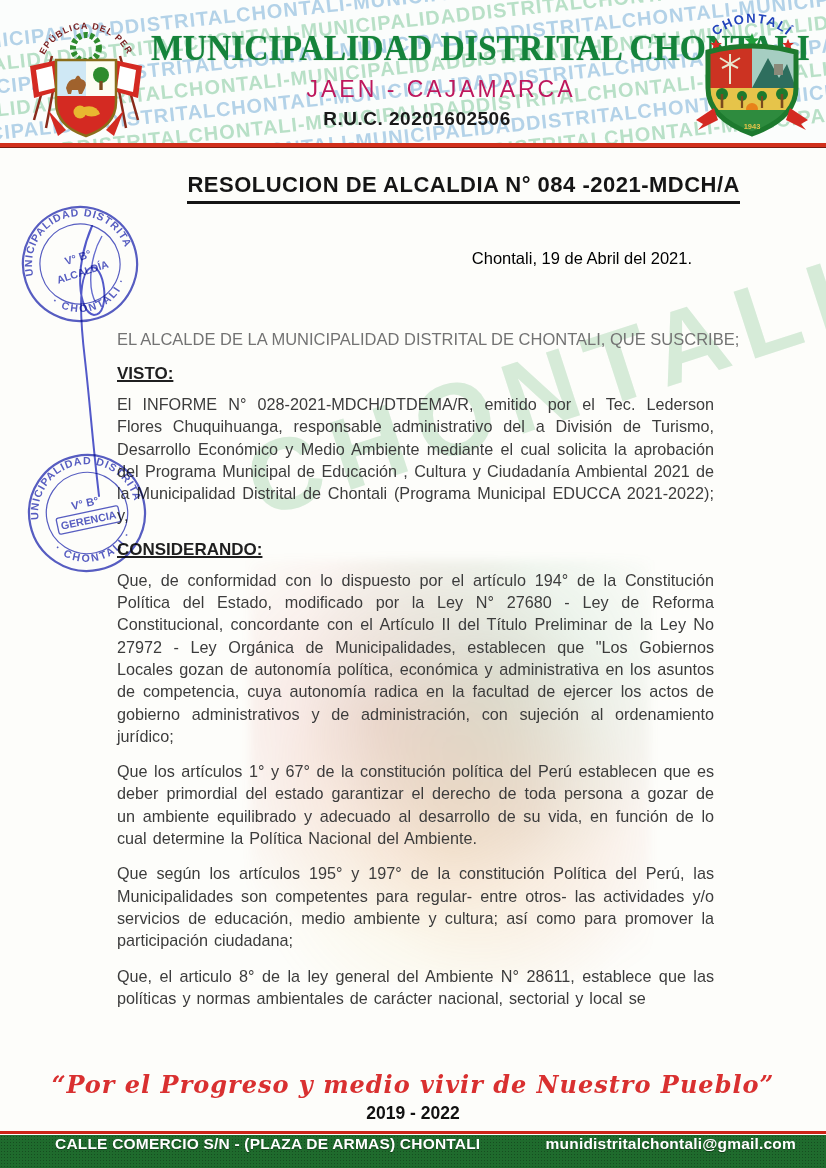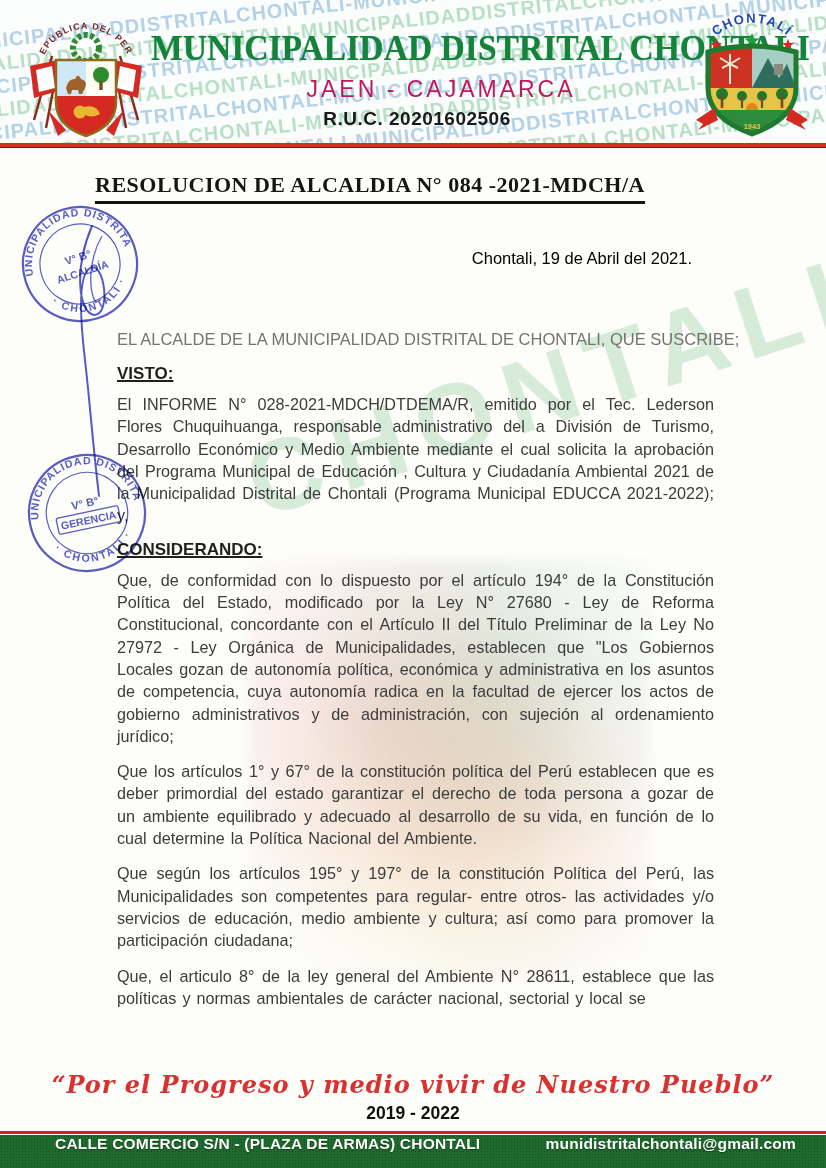--- a/index.html
+++ b/index.html
@@ -32,21 +32,21 @@
     font-weight:normal;font-size:23px;color:#be185d;letter-spacing:3px;white-space:nowrap;padding-left:28px;
   }
   .head-ruc{
     position:absolute;left:144px;top:108px;width:546px;text-align:center;
     font-weight:bold;font-size:19px;color:#1a1a1a;letter-spacing:.5px;
   }
   .emblem-left{position:absolute;left:22px;top:10px;}
   .emblem-right{position:absolute;left:686px;top:8px;}
   .sep-line{position:absolute;left:0;top:143px;width:826px;height:4px;background:#d2301c;border-bottom:1px solid #7a1a10;}
   
-  .res-title{position:absolute;left:0;top:172px;width:740px;text-align:center;font-family:Liberation Serif, serif;}
+  .res-title{position:absolute;left:0;top:172px;width:740px;text-align:right;}
   .res-title span{
     display:inline-block;font-weight:bold;font-size:22px;color:#151515;letter-spacing:.5px;
     border-bottom:3px solid #151515;padding-bottom:3px;
   }
   .date-line{position:absolute;right:134px;top:249px;font-size:16.5px;color:#000000;}
   
   .content{position:absolute;left:117px;top:312px;width:597px;z-index:2;}
   .salutation{font-weight:normal;font-size:16.5px;color:#737373;margin:18px 0 15px 0;white-space:nowrap;}
   .label{font-weight:bold;font-size:17px;color:#1f1f1f;text-decoration:underline;text-decoration-thickness:2px;margin:0 0 9px 0;}
   .para{font-size:16.2px;line-height:22.3px;text-align:justify;margin:0 0 13px 0;color:#3c3c3c;word-spacing:1.5px;}

